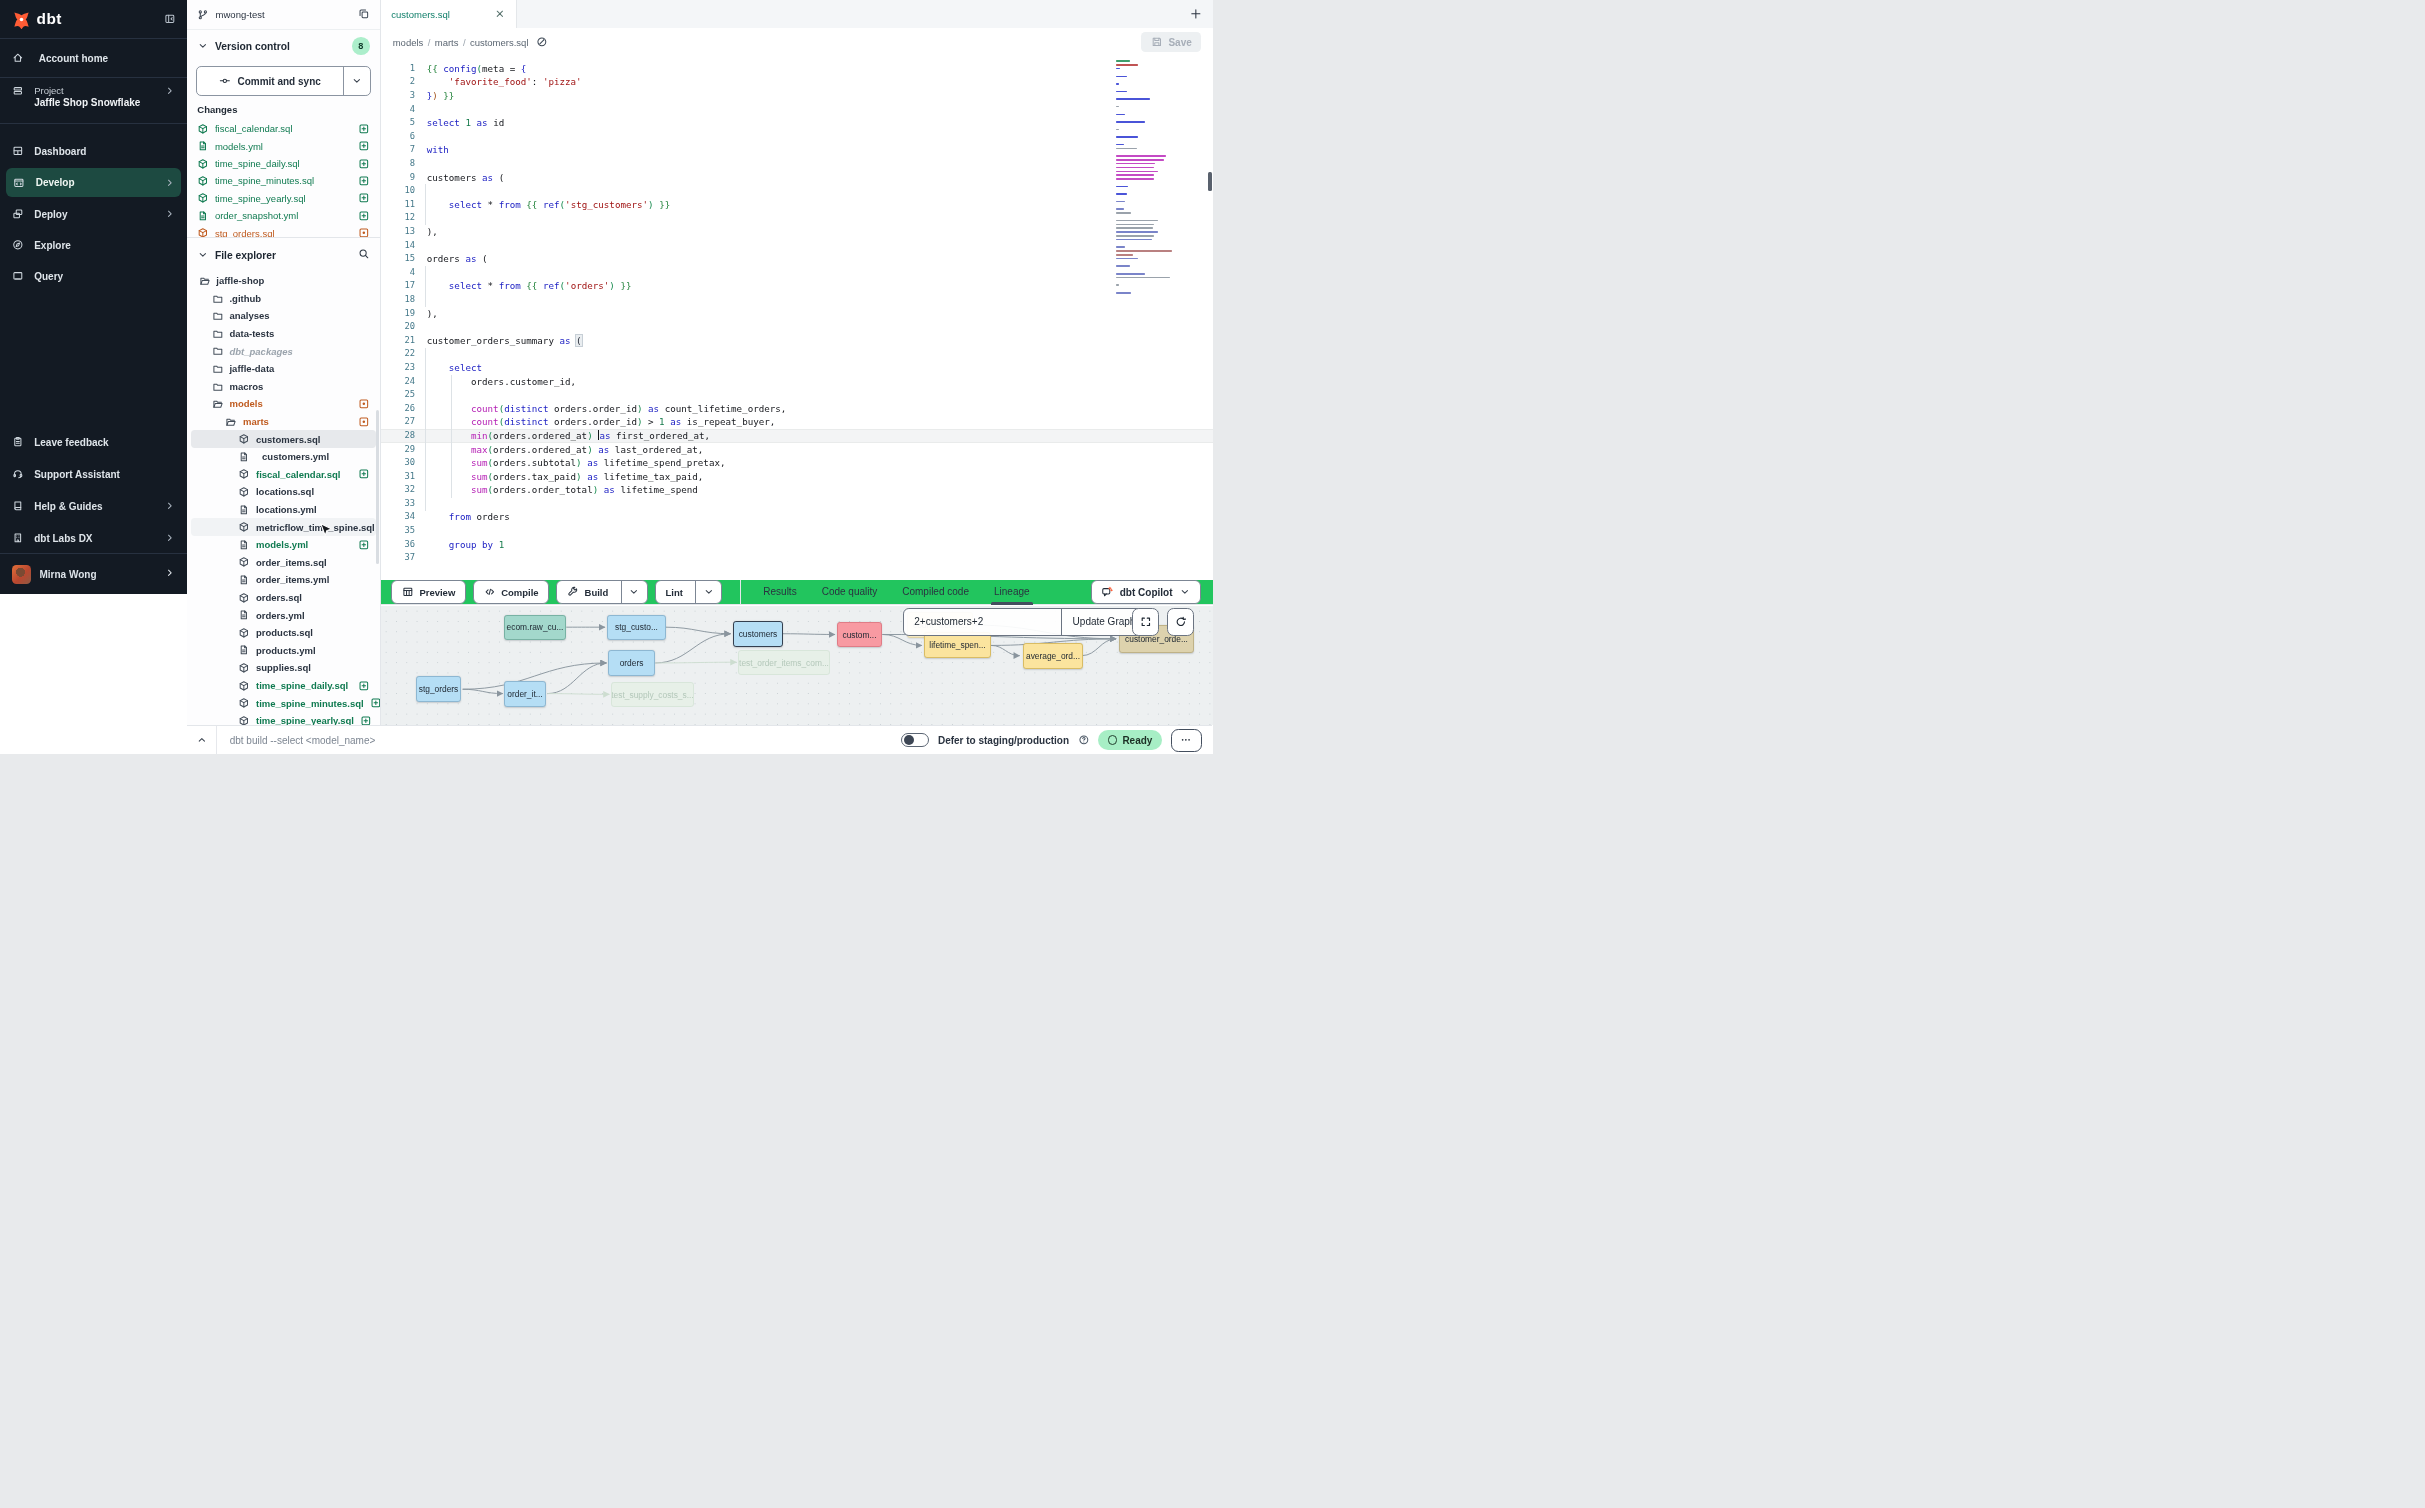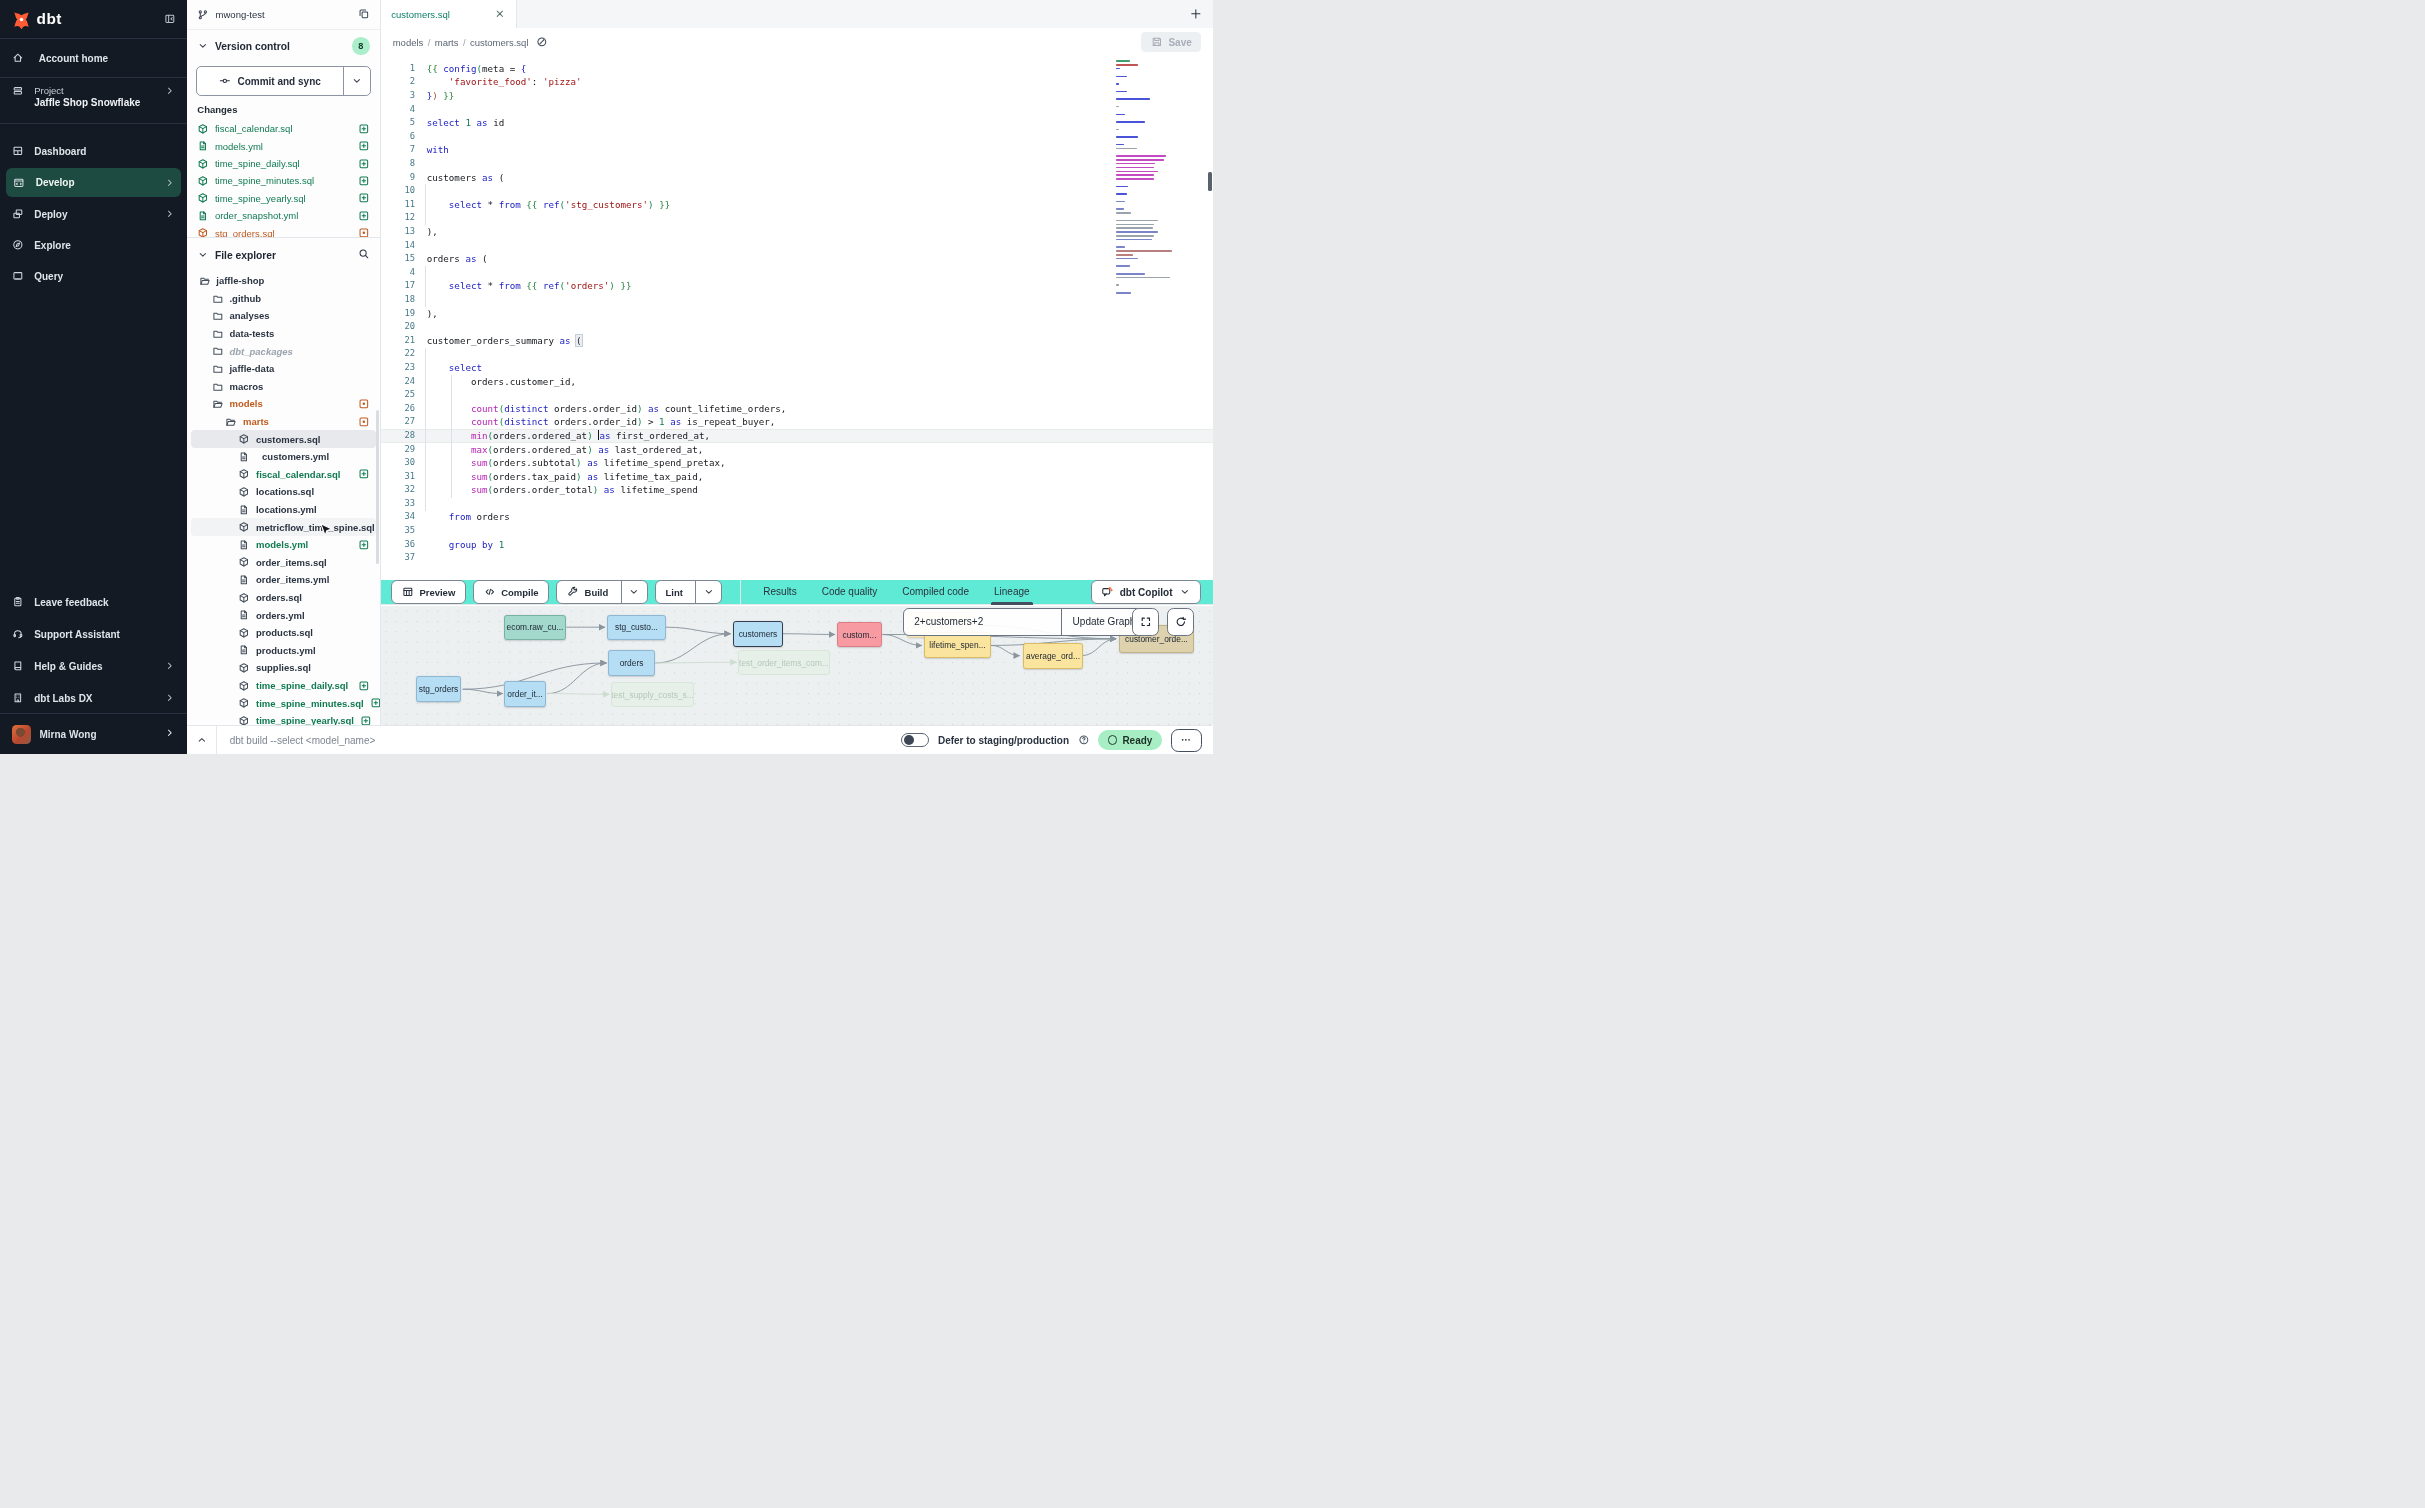--- a/index.html
+++ b/index.html
@@ -1,19 +1,19 @@
 <!DOCTYPE html>
 <html style="font-size:11.7px"><head>
 <meta charset="utf-8">
 <style>
   html,body{margin:0;padding:0;background:#e8eaec;}
   .app{position:relative;width:1213px;height:754px;background:#fff;overflow:hidden;
        font-family:"Liberation Sans",sans-serif;color:#1f2733;}
   
-  .sidebar{position:absolute;left:0;top:0;width:187px;height:754px;background:#131a23;color:#dde3e9;z-index:30;}
+  .sidebar{position:absolute;left:0;top:0;width:187px;height:594px;background:#131a23;color:#dde3e9;z-index:30;}
   .logo-row{height:38px;display:flex;align-items:center;padding:0 11.7px;border-bottom:0.7px solid #273140;}
   .logo-row .word{font-size:15.4px;font-weight:700;color:#fff;margin-left:5.9px;letter-spacing:0.4px;}
   .collapse{margin-left:auto;color:#b9c2cc;display:flex;}
   .side-item{display:flex;align-items:center;gap:9.5px;padding:0 11.7px;height:31px;font-size:10px;font-weight:600;color:#dfe5ea;}
   .side-item .sicon{display:flex;color:#cfd7de;flex:0 0 13px;}
   .side-item .chev{margin-left:auto;color:#aab4bf;display:flex;}
   .side-item.active{background:#1d4a41;border-radius:5.9px;margin:1.5px 5.9px;padding:0 5.9px 0 7.3px;height:29px;color:#f0f7f3;}
   .side-div{height:0.7px;background:#273140;}
   .proj{display:flex;align-items:flex-start;gap:9.5px;padding:7.3px 11.7px;}
   .proj .plines{display:flex;flex-direction:column;gap:1.5px;}
@@ -69,21 +69,21 @@
   .cline.cur{background:#f3f4f5;box-shadow:inset 0 0.7px #e6e7e8, inset 0 -0.7px #e6e7e8;}
   .tk-k{color:#2023c4;} .tk-f{color:#b41eb4;} .tk-s{color:#a11616;} .tk-j{color:#24833c;}
   .tk-g{color:#168a4e;} .tk-n{color:#14794a;} .tk-p{color:#16181d;} .tk-r{color:#a3541f;}
   .tk-b{background:#e9edf0;outline:0.7px solid #c7cfd6;color:#1f2430;}
   .caret{display:inline-block;width:1.2px;height:10.3px;background:#121519;vertical-align:-1.5px;}
   .iguide{position:absolute;width:0.7px;background:#dde2e6;}
   .minimap{position:absolute;left:735px;top:4.4px;width:67px;}
   .mline{height:1.5px;margin-bottom:2.3px;border-radius:0.7px;}
   .vthumb{position:absolute;right:1.5px;top:116px;width:3.7px;height:19px;background:#59616d;border-radius:1.5px;}
   
-  .toolbar{position:absolute;top:580px;left:0;right:0;height:25px;border-bottom:0.7px solid #e4e7ea;display:flex;align-items:center;padding-left:10.3px;background:#5eead4;box-sizing:border-box;}
+  .toolbar{position:absolute;top:580px;left:0;right:0;height:25px;border-bottom:0.7px solid #e4e7ea;display:flex;align-items:center;padding-left:10.3px;background:#22c55e;box-sizing:border-box;}
   .tbtn{height:22px;border:0.7px solid #7c8694;border-radius:5.9px;background:#fff;display:flex;align-items:center;gap:5.9px;padding:0 9.5px;font-size:9.5px;font-weight:600;color:#232c38;margin-right:7.3px;}
   .tbtn .bic{display:flex;color:#2b3440;}
   .tbtn.split{padding-right:0;}
   .chevseg{border-left:0.7px solid #7c8694;align-self:stretch;display:flex;align-items:center;padding:0 6.6px;margin-left:6.6px;color:#39424e;}
   .tb-div{width:0.7px;align-self:stretch;background:#e4e7ea;margin:0 10.3px;}
   .ttab{font-size:10px;color:#2a3340;padding:0 12.5px;height:25px;line-height:24px;position:relative;font-weight:500;}
   .ttab.active::after{content:"";position:absolute;left:9.5px;right:9.5px;bottom:-0.7px;height:2.9px;background:#434e5e;border-radius:1.5px 1.5px 0 0;}
   .copilot{margin-left:auto;margin-right:11.7px;height:22px;border:0.7px solid #7c8694;border-radius:5.9px;display:flex;align-items:center;gap:6.6px;padding:0 9.5px;font-size:10px;font-weight:600;color:#232c38;background:#fff;}
   
   .canvas{position:absolute;top:606px;left:0;right:0;height:119px;background:#edf0f1;

